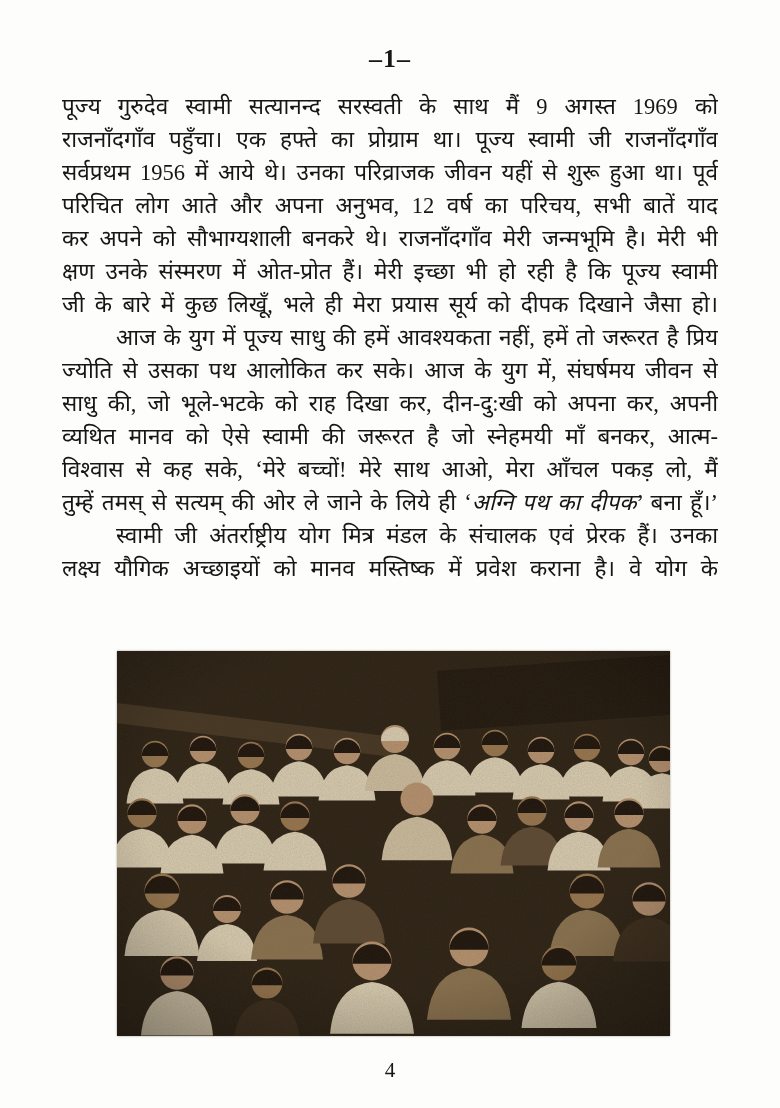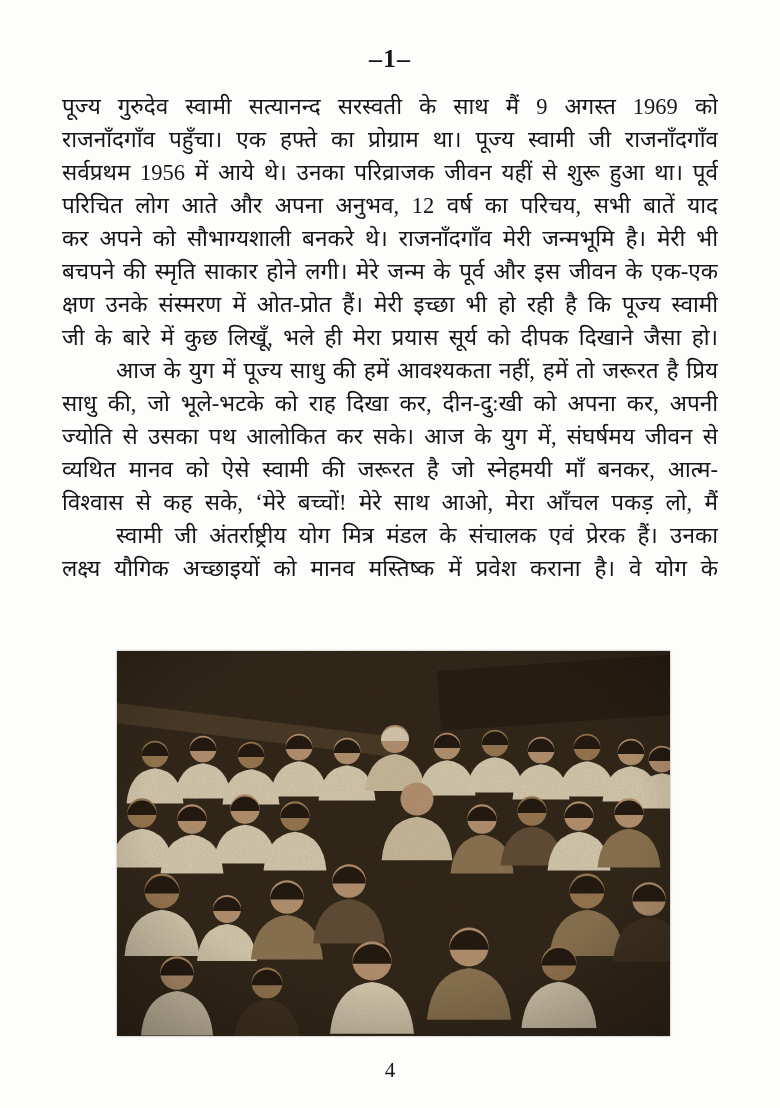--- a/index.html
+++ b/index.html
@@ -65,30 +65,30 @@
 
   <div class="header-num">–1–</div>
 
   <div class="text-block">
       <div class="para">
         <div class="line"><span>पूज्य गुरुदेव स्वामी सत्यानन्द सरस्वती के साथ मैं 9 अगस्त 1969 को</span></div>
         <div class="line"><span>राजनाँदगाँव पहुँचा। एक हफ्ते का प्रोग्राम था। पूज्य स्वामी जी राजनाँदगाँव</span></div>
         <div class="line"><span>सर्वप्रथम 1956 में आये थे। उनका परिव्राजक जीवन यहीं से शुरू हुआ था। पूर्व</span></div>
         <div class="line"><span>परिचित लोग आते और अपना अनुभव, 12 वर्ष का परिचय, सभी बातें याद</span></div>
         <div class="line"><span>कर अपने को सौभाग्यशाली बनकरे थे। राजनाँदगाँव मेरी जन्मभूमि है। मेरी भी</span></div>
-        <div class="line"><span>बचपने की स्मृति साकार होने लगी। मेरे जन्म के पूर्व और इस जीवन के एक-एक</span></div>
         <div class="line"><span>क्षण उनके संस्मरण में ओत-प्रोत हैं। मेरी इच्छा भी हो रही है कि पूज्य स्वामी</span></div>
         <div class="line"><span>जी के बारे में कुछ लिखूँ, भले ही मेरा प्रयास सूर्य को दीपक दिखाने जैसा हो।</span></div>
       </div>
       <div class="para">
         <div class="line indent"><span>आज के युग में पूज्य साधु की हमें आवश्यकता नहीं, हमें तो जरूरत है प्रिय</span></div>
+        <div class="line"><span>ज्योति से उसका पथ आलोकित कर सके। आज के युग में, संघर्षमय जीवन से</span></div>
         <div class="line"><span>साधु की, जो भूले-भटके को राह दिखा कर, दीन-दु:खी को अपना कर, अपनी</span></div>
-        <div class="line"><span>ज्योति से उसका पथ आलोकित कर सके। आज के युग में, संघर्षमय जीवन से</span></div>
         <div class="line"><span>व्यथित मानव को ऐसे स्वामी की जरूरत है जो स्नेहमयी माँ बनकर, आत्म-</span></div>
         <div class="line"><span>विश्वास से कह सके, ‘मेरे बच्चों! मेरे साथ आओ, मेरा आँचल पकड़ लो, मैं</span></div>
+        <div class="line"><span>तुम्हें तमस् से सत्यम् की ओर ले जाने के लिये ही ‘</span><span class="ital">अग्नि पथ का दीपक</span><span>’ बना हूँ।’</span></div>
       </div>
       <div class="para">
         <div class="line indent"><span>स्वामी जी अंतर्राष्ट्रीय योग मित्र मंडल के संचालक एवं प्रेरक हैं। उनका</span></div>
         <div class="line"><span>लक्ष्य यौगिक अच्छाइयों को मानव मस्तिष्क में प्रवेश कराना है। वे योग के</span></div>
       </div>
     </div>
 
   <figure class="photo">
     <svg viewBox="0 0 553 385" preserveAspectRatio="none">
       <defs>

